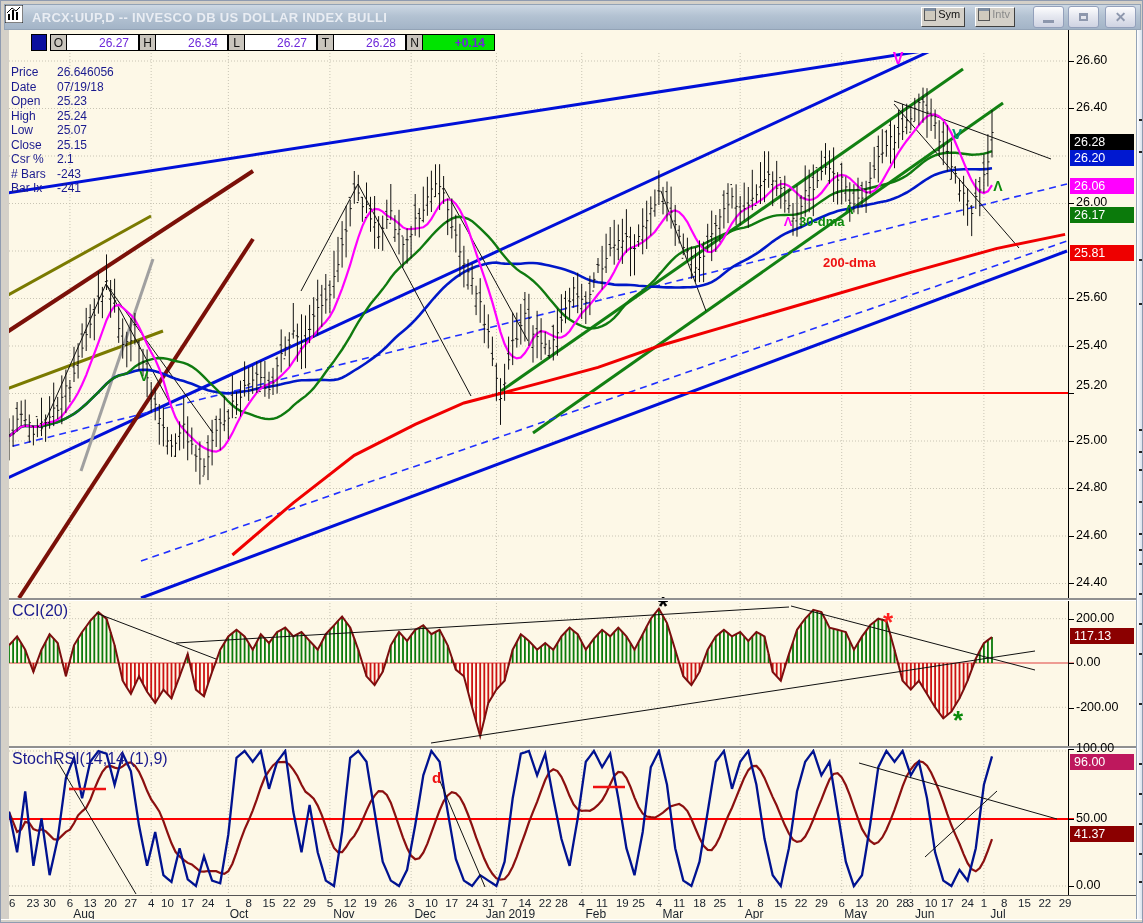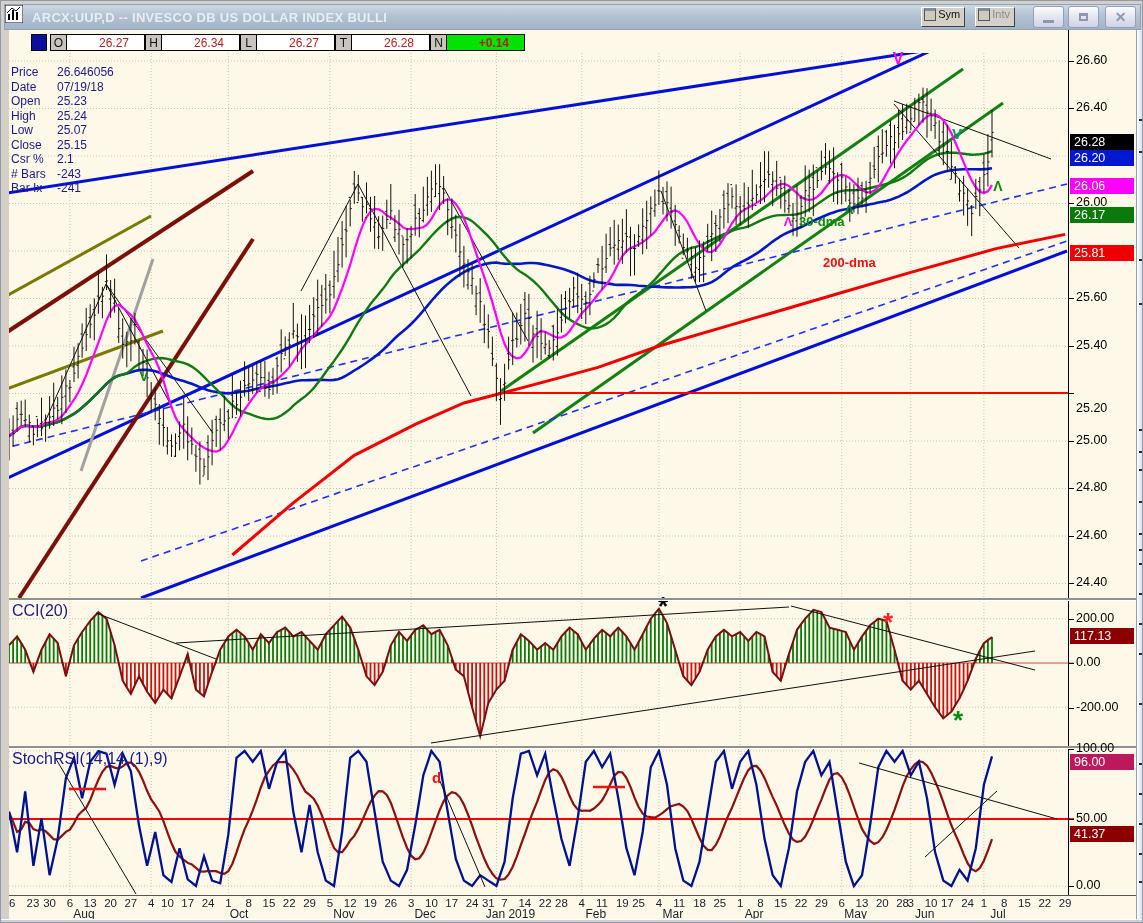--- a/index.html
+++ b/index.html
@@ -21,21 +21,21 @@
   .g-min{width:11px;height:3px;background:#8d97ad;margin-top:8px;}
   .g-max{width:9px;height:8px;border:2px solid #8d97ad;border-top-width:3px;box-sizing:border-box;}
   .g-x{color:#8d97ad;font-weight:bold;font-size:14px;line-height:14px;}
   
   .content{position:absolute;left:8px;top:29px;width:1127px;height:889px;background:#FDF8E7;overflow:hidden;}
   .axisline{position:absolute;left:1059px;top:0;width:1px;height:866px;background:#000;}
   
   .quotebar{position:absolute;left:22px;top:4px;height:17px;display:flex;align-items:stretch;font-size:12px;}
   .qsq{width:14px;height:15px;background:#0a0f9e;border:1px solid #000;margin-right:3px;align-self:center;}
   .qlab{background:#c9c5bd;border:1px solid #000;border-right:none;width:15px;display:flex;align-items:center;justify-content:center;color:#111;}
-  .qval{background:#fff;border:1px solid #000;width:62px;display:flex;align-items:center;justify-content:flex-end;padding-right:15px;color:#b91c1c;}
+  .qval{background:#fff;border:1px solid #000;width:62px;display:flex;align-items:center;justify-content:flex-end;padding-right:9px;color:#6d28d9;}
   .qval.qnet{background:#00e400;font-weight:bold;}
   
   .infopanel{position:absolute;left:2px;top:35px;color:#1a1a8e;font-size:12px;line-height:14.5px;}
   .irow{white-space:nowrap;}
   .ilab{display:inline-block;width:46px;}
   
   .axiscol{position:absolute;left:1060px;top:0;width:67px;height:866px;}
   .alab{position:absolute;left:7px;font-size:12.5px;color:#000;white-space:nowrap;}
   .abox{position:absolute;left:1px;width:64px;height:16px;line-height:16px;padding-left:4px;font-size:12.5px;color:#fff;white-space:nowrap;box-sizing:border-box;}
   .atick{position:absolute;left:0px;width:5px;height:1px;background:#000;}
@@ -262,21 +262,21 @@
         <div class="alab" style="top: 23px;">26.60</div>
         <div class="atick" style="top: 31px;"></div>
         <div class="alab" style="top: 70px;">26.40</div>
         <div class="atick" style="top: 78px;"></div>
         <div class="alab" style="top: 165px;">26.00</div>
         <div class="atick" style="top: 173px;"></div>
         <div class="alab" style="top: 260px;">25.60</div>
         <div class="atick" style="top: 268px;"></div>
         <div class="alab" style="top: 308px;">25.40</div>
         <div class="atick" style="top: 316px;"></div>
-        <div class="alab" style="top: 371px; text-align: center;">25.20</div>
+        <div class="alab" style="top: 348px; text-align: center;">25.20</div>
         <div class="atick" style="top: 363px;"></div>
         <div class="alab" style="top: 403px;">25.00</div>
         <div class="atick" style="top: 411px;"></div>
         <div class="alab" style="top: 450px;">24.80</div>
         <div class="atick" style="top: 458px;"></div>
         <div class="alab" style="top: 498px;">24.60</div>
         <div class="atick" style="top: 506px;"></div>
         <div class="alab" style="top: 545px;">24.40</div>
         <div class="atick" style="top: 553px;"></div>
         <div class="alab" style="top: 581px;">200.00</div>

